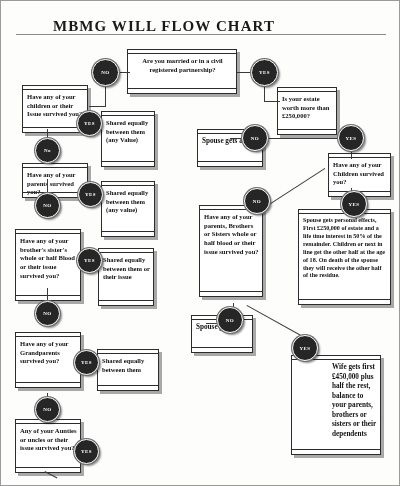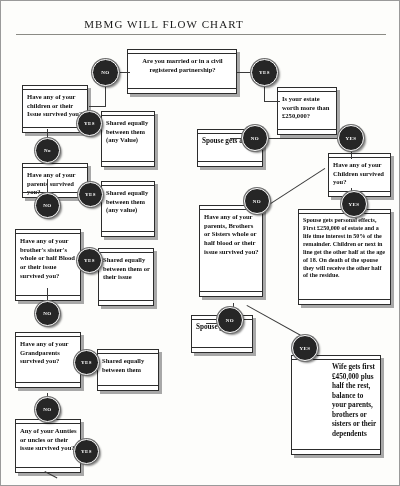--- a/index.html
+++ b/index.html
@@ -19,22 +19,22 @@
     box-sizing: border-box;
     overflow: hidden;
   }
   #title {
     position: absolute;
     left: 0;
     top: 17px;
     width: 326px;
     text-align: center;
     font-family: "Liberation Serif", serif;
-    font-weight: normal;
-    font-size: 11px;
+    font-weight: bold;
+    font-size: 15px;
     letter-spacing: 1.1px;
     color: #1a1a1a;
   }
   #title-rule {
     position: absolute;
     left: 15px;
     top: 33px;
     width: 370px;
     height: 1px;
     background: #8b8b85;

